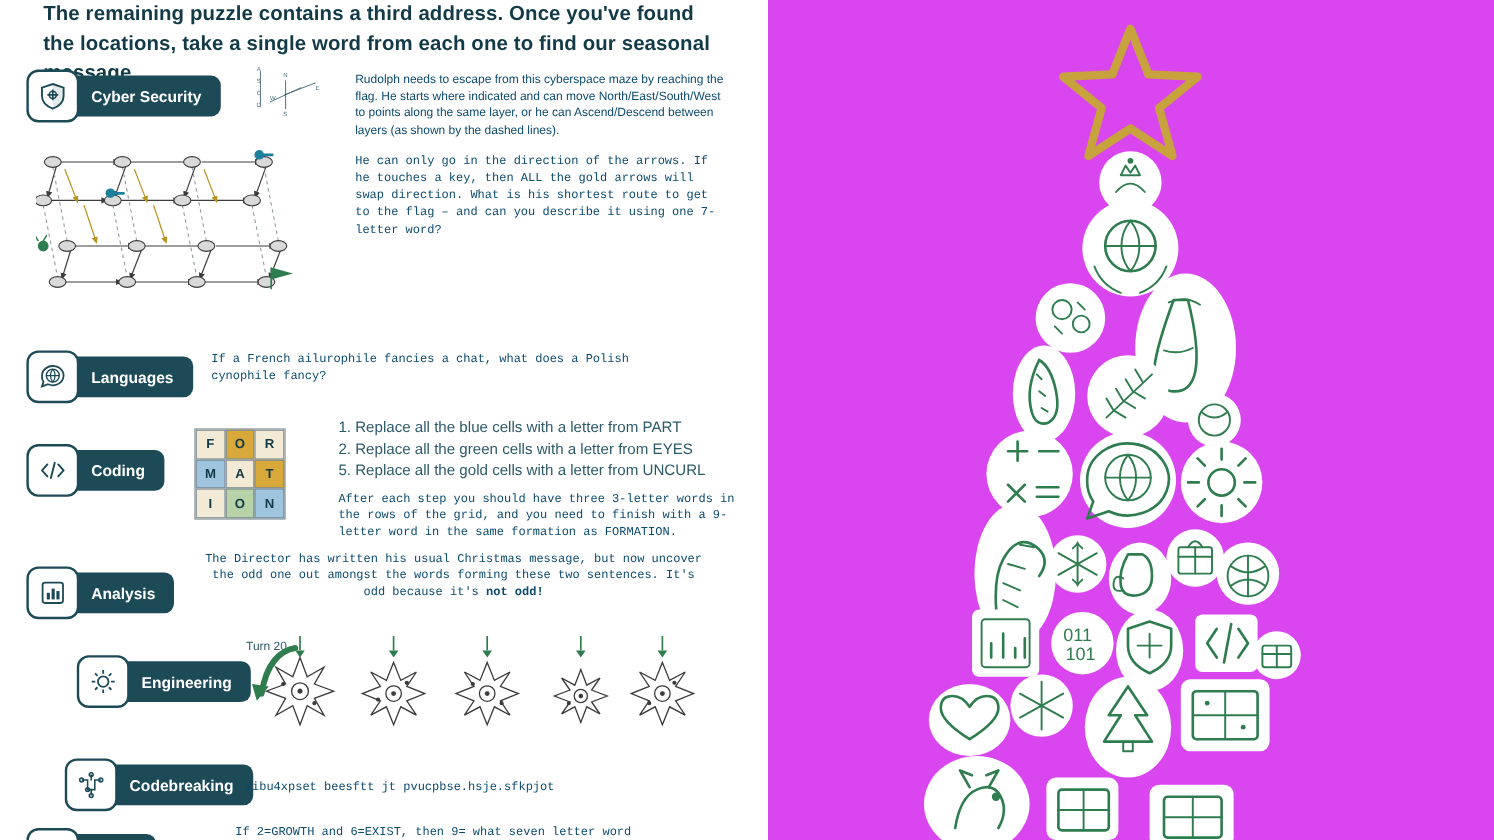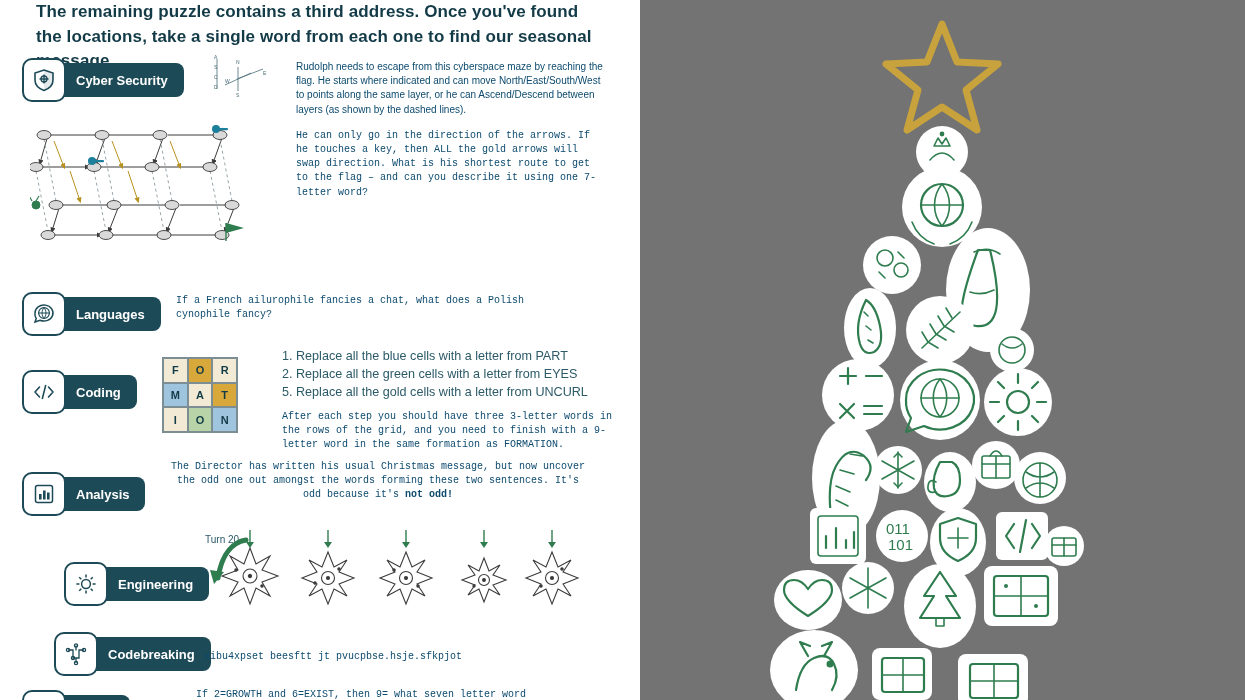--- a/index.html
+++ b/index.html
@@ -150,21 +150,21 @@
     top: 534px;
     font-size: 10px;
     color: #2c5a68;
   }
 
   
   .right {
     position: relative;
     width: 605px;
     height: 700px;
-    background: #737373;
+    background: #d946ef;
     overflow: hidden;
   }
   .tree-wrap {
     position: absolute;
     left: 0; top: 0;
     width: 605px;
     height: 700px;
   }
   .divider {
     position: absolute;
@@ -377,21 +377,21 @@
             <rect x="16" y="11.5" width="2.6" height="7" fill="#1d4a57"></rect>
           </svg>
         </div>
         <div class="badge-pill">Analysis</div>
       </div>
     </div>
     <div class="body-text" style="position:absolute; left:168px; top:460px; width:420px;text-align:center;">
       <p><span>The Director has written his usual Christmas message, but now uncover the odd one out amongst the words forming these two sentences. It's odd because it's </span><b>not odd!</b></p>
     </div>
 
-    <div class="row" style="left:22px; top:562px;padding-left:42px;">
+    <div class="row" style="left:22px; top:546px;padding-left:42px;">
       <div class="badge">
         <div class="badge-icon">
           <svg width="26" height="26" viewBox="0 0 26 26" aria-hidden="true">
             <g fill="none" stroke="#1d4a57" stroke-width="1.5">
               <circle cx="13" cy="13" r="4.4"></circle>
               <path d="M13 3.4 v3 M13 19.6 v3 M3.4 13 h3 M19.6 13 h3 M6.2 6.2 l2.1 2.1 M17.7 17.7 l2.1 2.1 M19.8 6.2 l-2.1 2.1 M8.3 17.7 l-2.1 2.1"></path>
             </g>
           </svg>
         </div>
         <div class="badge-pill">Engineering</div>

